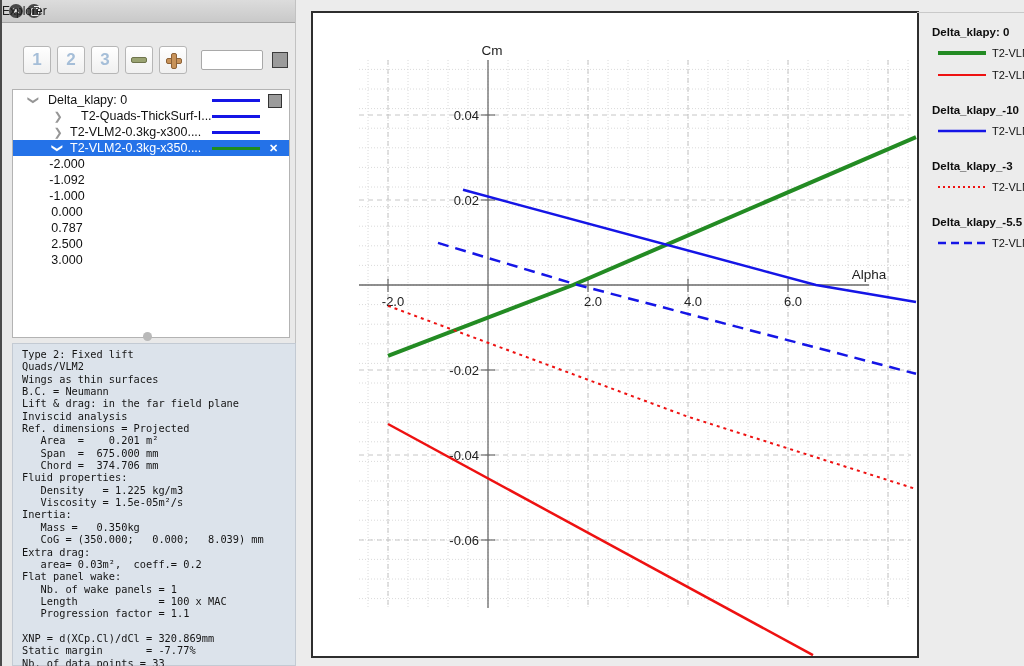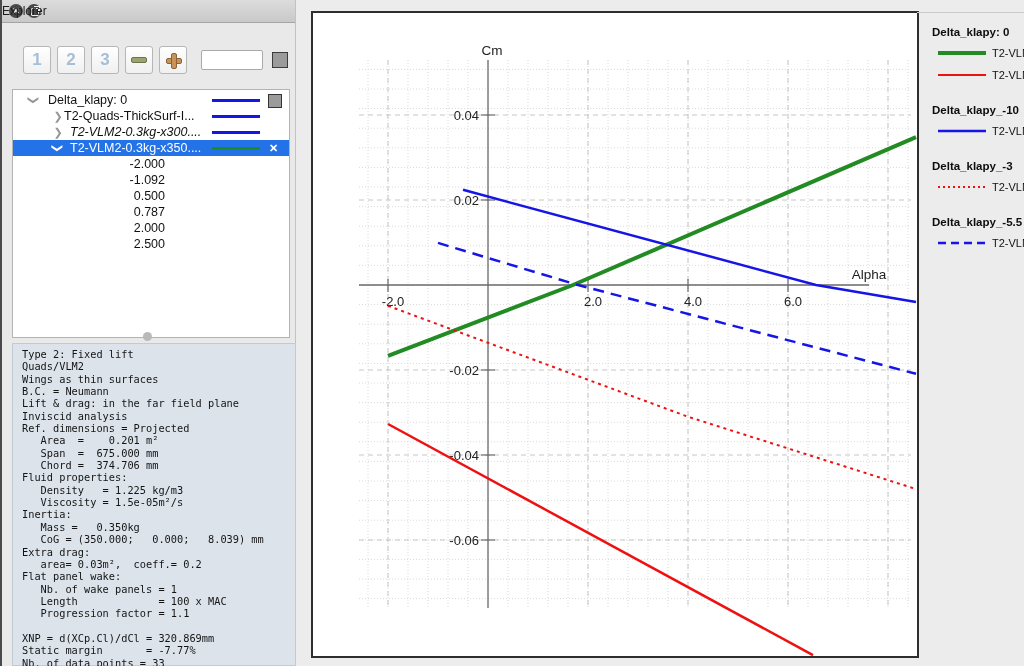--- a/index.html
+++ b/index.html
@@ -40,21 +40,21 @@
     border:1px solid #b3b3b3;box-sizing:border-box;overflow:hidden;font-size:12.5px;color:#111;}
   .trow{position:relative;height:16px;line-height:16px;white-space:nowrap;}
   .trow.sel{background:#2472e8;color:#fff;}
   .chev{position:absolute;top:0;color:#969696;font-size:11px;width:10px;text-align:center;}
   .trow.sel .chev{color:#fff;}
   .chev.down{transform:rotate(90deg);}
   .tlabel{position:absolute;top:0;}
   .tline{position:absolute;top:7px;left:199px;width:48px;height:2.5px;}
   .tbox{position:absolute;top:1.5px;left:255px;width:12px;height:12px;background:#9b9b9b;border:1px solid #333;}
   .tclose{position:absolute;left:256px;top:0;color:#fff;font-size:11px;font-weight:bold;}
-  .tval{display:inline-block;width:108px;text-align:right;margin-left:44px;}
+  .tval{display:inline-block;width:108px;text-align:center;}
   .scroll-dot{position:absolute;left:141px;top:332px;width:9px;height:9px;border-radius:50%;background:#b9b9b9;}
   
   .infopanel{position:absolute;left:10px;top:343px;width:284px;height:323px;
     background:#dce3eb;border:1px solid #c3cad3;box-sizing:border-box;}
   .infopanel pre{margin:0;padding:4px 0 0 9px;font-family:"DejaVu Sans Mono",monospace;
     font-size:10.3px;line-height:12.35px;color:#141414;}
   
   .chart-panel{position:absolute;left:311px;top:11px;width:608px;height:647px;
     background:#fff;border:2px solid #2e2e2e;box-sizing:border-box;}
   .chart-panel svg{position:absolute;left:0;top:0;}
@@ -95,40 +95,41 @@
   <div class="tree" id="tree">
       <div style="height: 2px;"></div>
       <div class="trow">
         <div class="chev down" style="left: 16px;">❯</div>
         <div class="tlabel" style="left: 35px;">Delta_klapy: 0</div>
         <div class="tline" style="background: rgb(21, 21, 230);"></div>
         <div class="tbox"></div>
       </div>
       <div class="trow">
         <div class="chev" style="left: 40px;">❯</div>
-        <div class="tlabel" style="left: 51px;">T2-Quads-ThickSurf-I...</div>
+        <div class="tlabel" style="left: 68px;">T2-Quads-ThickSurf-I...</div>
         <div class="tline" style="background: rgb(21, 21, 230);"></div>
       </div>
       <div class="trow">
         <div class="chev" style="left: 40px;">❯</div>
-        <div class="tlabel" style="left: 57px; font-style: italic;">T2-VLM2-0.3kg-x300....</div>
+        <div class="tlabel" style="left: 57px;">T2-VLM2-0.3kg-x300....</div>
         <div class="tline" style="background: rgb(21, 21, 230);"></div>
       </div>
       <div class="trow sel">
         <div class="chev down" style="left: 40px;">❯</div>
         <div class="tlabel" style="left: 57px;">T2-VLM2-0.3kg-x350....</div>
         <div class="tline" style="background: rgb(30, 140, 30); height: 3px;"></div>
         <div class="tclose">✕</div>
       </div>
       <div class="trow"><div class="tval">-2.000</div></div>
       <div class="trow"><div class="tval">-1.092</div></div>
-      <div class="trow"><div class="tval">0.500</div></div>
+      <div class="trow"><div class="tval">-1.000</div></div>
+      <div class="trow"><div class="tval">0.000</div></div>
       <div class="trow"><div class="tval">0.787</div></div>
-      <div class="trow"><div class="tval">2.000</div></div>
       <div class="trow"><div class="tval">2.500</div></div>
+      <div class="trow"><div class="tval">3.000</div></div>
     </div>
   <div class="scroll-dot"></div>
 
   <div class="infopanel">
     <pre>Type 2: Fixed lift
 Quads/VLM2
 Wings as thin surfaces
 B.C. = Neumann
 Lift &amp; drag: in the far field plane
 Inviscid analysis

